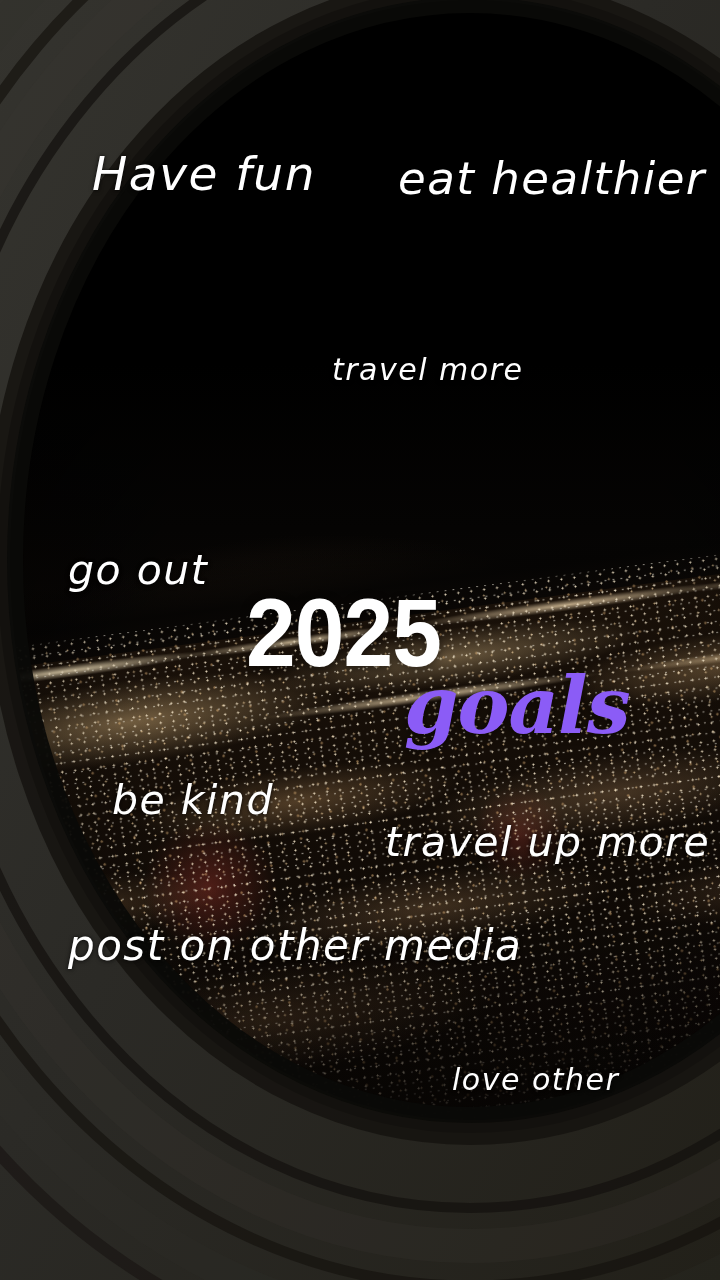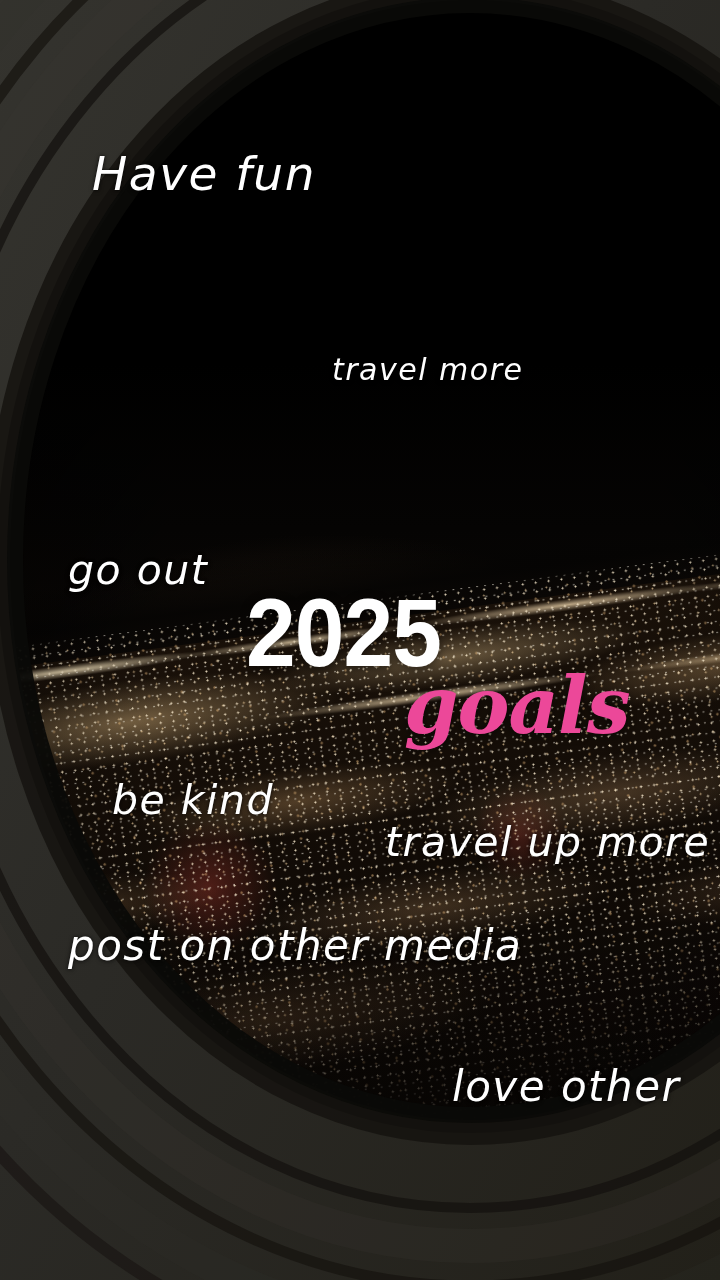--- a/index.html
+++ b/index.html
@@ -160,38 +160,38 @@
     font-family: "Liberation Sans", sans-serif;
     font-weight: 700;
     letter-spacing: -1px;
     transform: scaleX(0.93);
     transform-origin: left center;
     text-shadow: 0 2px 10px rgba(0,0,0,0.5);
   }
 
   .script {
     position: absolute;
-    color: #ec4899;
+    color: #8b5cf6;
     white-space: nowrap;
     font-family: "DejaVu Serif", serif;
     font-style: italic;
     font-weight: 700;
     letter-spacing: -1px;
     text-shadow: 0 2px 10px rgba(0,0,0,0.55);
   }
 
   
   #n0 { left: 92px;  top: 146px; font-size: 47px; }
   #n1 { left: 398px; top: 152px; font-size: 45px; }
   #n2 { left: 332px; top: 352px; font-size: 30px; }
   #n3 { left: 68px;  top: 504px; font-size: 41px; margin-top: 42px; }
   #n4 { left: 112px; top: 776px; font-size: 41px; }
   #n5 { left: 385px; top: 818px; font-size: 41px; }
   #n6 { left: 68px;  top: 921px; font-size: 42px; }
-  #n7 { left: 452px; top: 1062px; font-size: 42px; text-align: center; }
+  #n7 { left: 452px; top: 1062px; font-size: 30px; text-align: center; }
 
   #year  { left: 246px; top: 578px; font-size: 96px; }
   #goals { left: 404px; top: 660px; font-size: 78px; }
 </style>
 </head>
 <body>
 
 <div id="poster">
 
   <div class="photo">
@@ -236,20 +236,21 @@
     <ellipse cx="470" cy="560" rx="690" ry="812" fill="none" stroke="#171310" stroke-width="12" opacity="0.6"></ellipse>
 
     <ellipse cx="470" cy="560" rx="576" ry="686" fill="none" stroke="#3a3830" stroke-width="34" opacity="0.22"></ellipse>
     <ellipse cx="470" cy="560" rx="650" ry="770" fill="none" stroke="#33302a" stroke-width="30" opacity="0.18"></ellipse>
   </svg>
 
   <div class="overlay">
 
     <span class="note" id="n0">Have fun</span>
 
+    <span class="note" id="n1">eat healthier</span>
 
     <span class="note" id="n2">travel more</span>
 
     <span class="note" id="n3">go out</span>
 
     <span class="headline" id="year">2025</span>
 
     <span class="script" id="goals">goals</span>
 
     <span class="note" id="n4">be kind</span>

